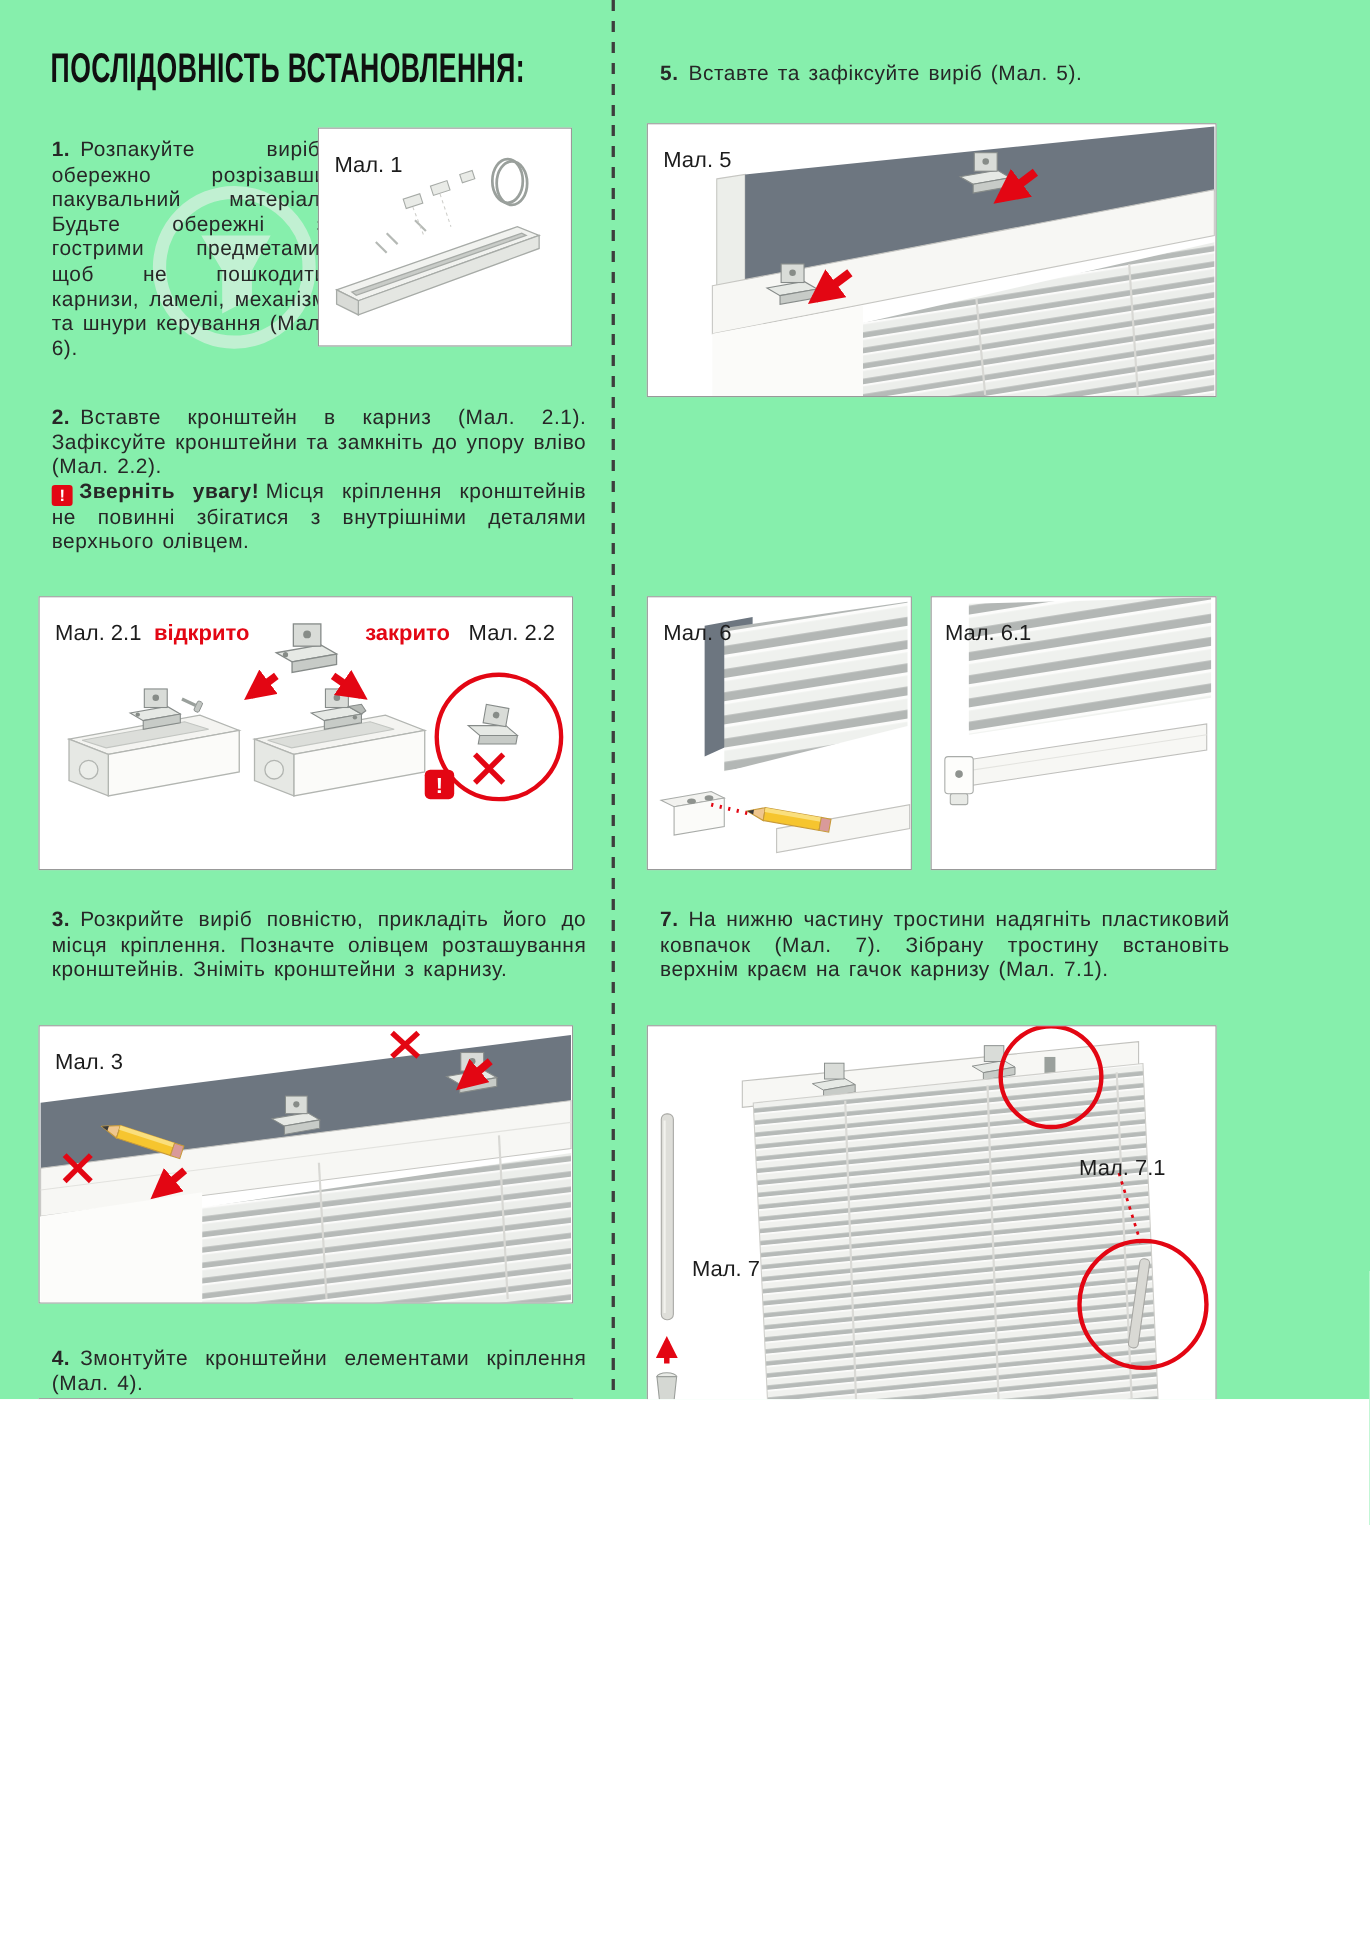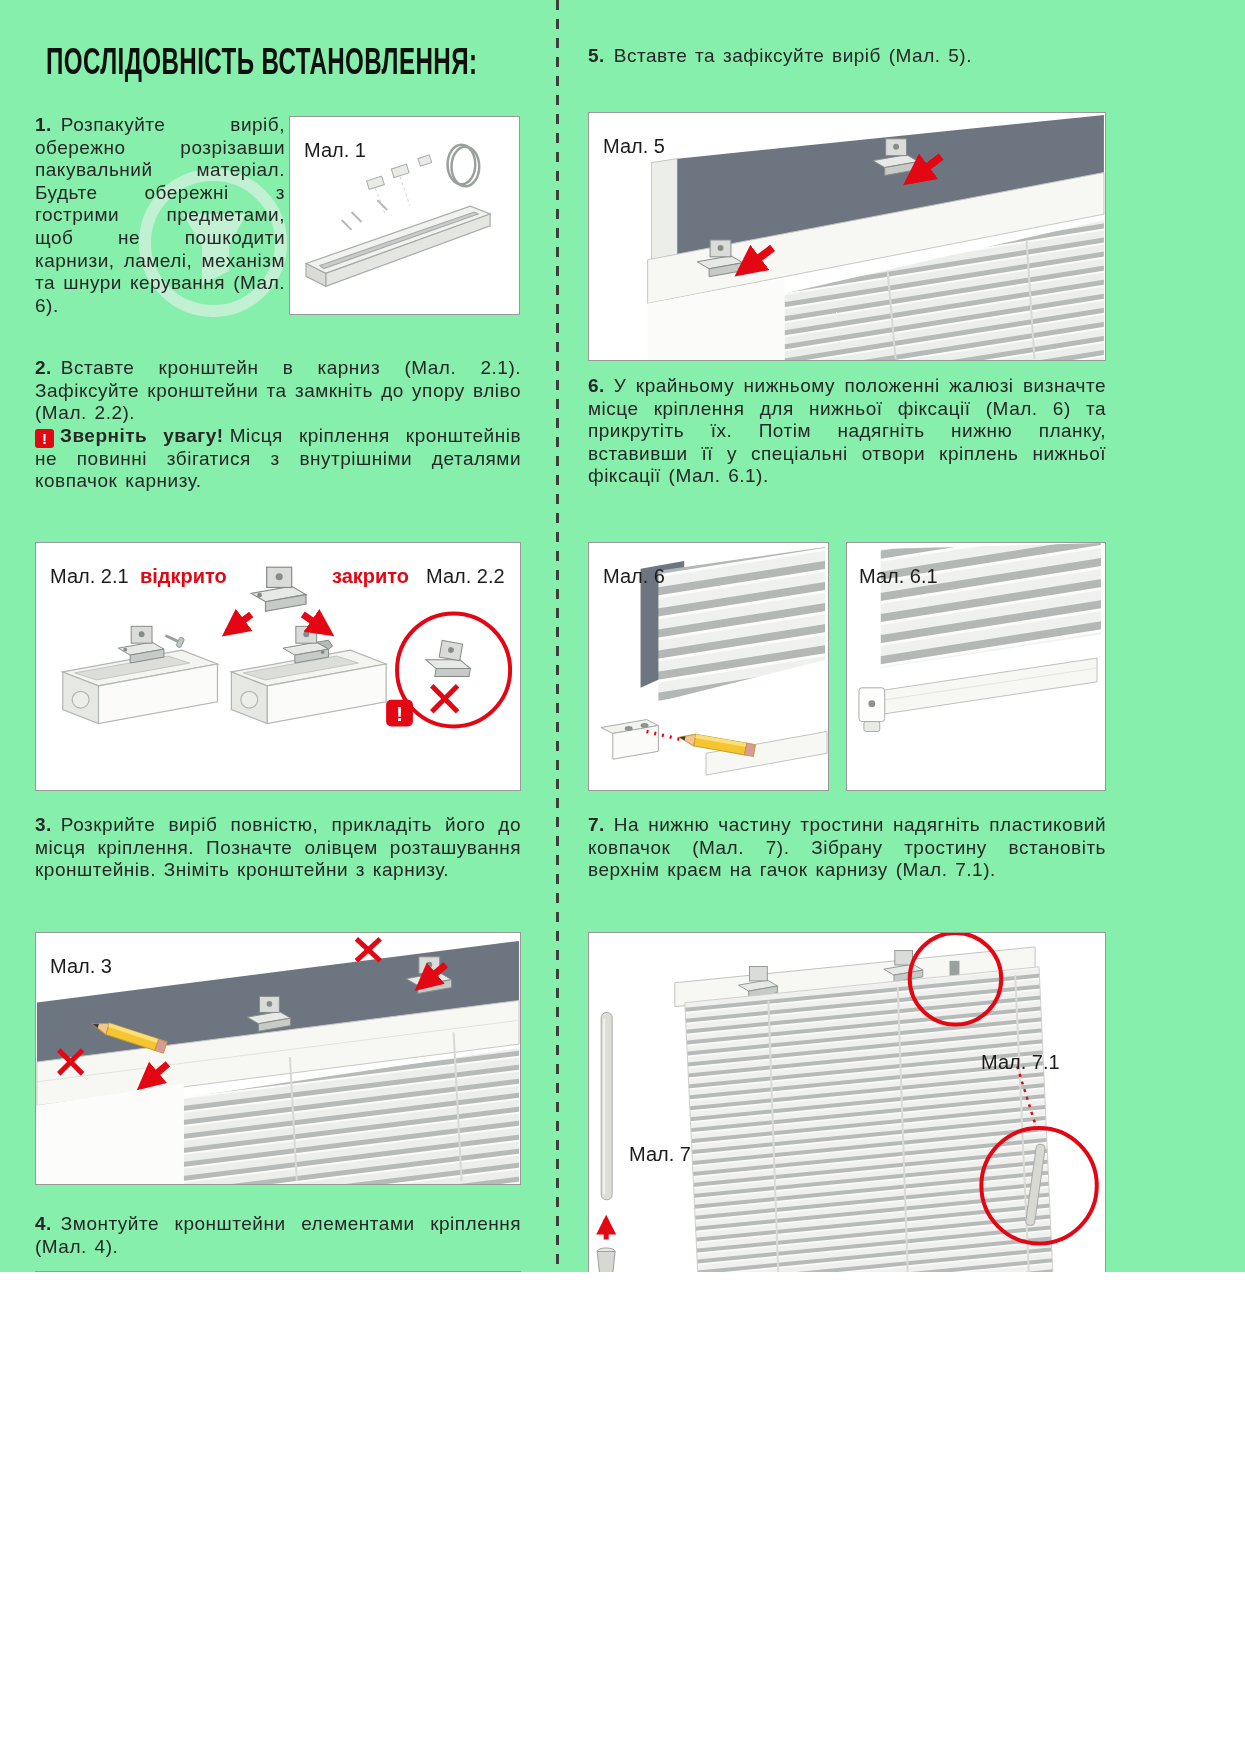--- a/index.html
+++ b/index.html
@@ -2,21 +2,21 @@
 <html><head>
 <meta charset="utf-8">
 <style>
   html,body{margin:0;padding:0;background:#fff;}
   .page{position:relative;width:1245px;height:1272px;background:#86efac;overflow:hidden;
         font-family:"Liberation Sans",sans-serif;color:#262626;padding-left:34px;}
   .divider{position:absolute;left:556px;top:0;width:2.5px;height:1760px;
            background:repeating-linear-gradient(to bottom,#3d3d3d 0 10px,transparent 10px 19px);}
   .title{position:absolute;left:46px;top:40px;font-size:31px;font-weight:bold;color:#101010;
          white-space:nowrap;transform:scale(0.78,1.22);transform-origin:left top;letter-spacing:0.5px;}
-  .step{position:absolute;margin:0;font-size:19px;line-height:22.6px;text-align:justify;
+  .step{position:absolute;margin:12px;font-size:19px;line-height:22.6px;text-align:justify;
         letter-spacing:0.5px;word-spacing:2px;color:#272727;}
   .step b{font-weight:bold;margin-right:9px;}
   .warn-icon{display:inline-block;width:19px;height:19px;background:#e30613;color:#fff;
              border-radius:3px;text-align:center;line-height:19px;font-weight:bold;font-size:15px;
              vertical-align:-2px;letter-spacing:0;margin-right:6px;}
   .figure{position:absolute;border:1px solid #999;background:#fff;box-sizing:border-box;}
   .figure svg{position:absolute;inset:0;width:100%;height:100%;}
   .fig-label{position:absolute;font-size:20px;color:#1c1c1c;white-space:nowrap;margin-top:12px;}
   .fig-label.red{color:#e30613;font-weight:bold;}
   .watermark{position:absolute;pointer-events:none;}
@@ -67,21 +67,21 @@
       <g stroke="#cfcfcb" stroke-dasharray="3 3" fill="none">
         <path d="M86,72 L96,98"></path>
           <path d="M111,60 L121,90"></path>
       </g>
     </svg>
     <span class="fig-label" style="left:14px;top:10px">Мал. 1</span>
   </div>
 
   <p class="step" style="left:35px;top:357px;width:486px">
     <b>2.</b><span>Вставте кронштейн в карниз (Мал. 2.1). Зафіксуйте кронштейни та замкніть до упору вліво (Мал. 2.2).</span><br>
-    <span class="warn-icon">!</span><b style="margin-right:6px">Зверніть увагу!</b><span>Місця кріплення кронштейнів не повинні збігатися з внутрішніми деталями ковпачок карнизу.</span>
+    <span class="warn-icon">!</span><b style="margin-right:6px">Зверніть увагу!</b><span>Місця кріплення кронштейнів не повинні збігатися з внутрішніми деталями верхнього олівцем.</span>
   </p>
 
   <div class="figure" style="left:35px;top:542px;width:486px;height:249px">
     <svg viewBox="0 0 486 249">
       <defs>
         <marker id="ah2" markerWidth="4.6" markerHeight="4.6" refX="3" refY="2" orient="auto">
           <path d="M0,0 L4,2 L0,4 Z" fill="#e30613"></path>
         </marker>
       </defs>
 
@@ -310,23 +310,20 @@
         <polygon points="12,31 46,25 46,33 12,39" fill="#c7cbc7" stroke="#868b89"></polygon>
         <rect x="13" y="2" width="21" height="17" fill="#d9dcd8" stroke="#868b89"></rect>
         <circle cx="23.5" cy="10" r="3" fill="#878c88"></circle>
       </g>
       <line x1="354" y1="44" x2="322" y2="68" stroke="#e30613" stroke-width="8" marker-end="url(#ah5)"></line>
       <line x1="184" y1="136" x2="152" y2="160" stroke="#e30613" stroke-width="8" marker-end="url(#ah5)"></line>
     </svg>
     <span class="fig-label" style="left:14px;top:10px">Мал. 5</span>
   </div>
 
-  <p class="step" style="left:588px;top:375px;width:518px">
-    <b>6.</b><span>У крайньому нижньому положенні жалюзі визначте місце кріплення для нижньої фіксації (Мал. 6) та прикрутіть їх. Потім надягніть нижню планку, вставивши її у спеціальні отвори кріплень нижньої фіксації (Мал. 6.1).</span>
-  </p>
 
   <div class="figure" style="left:588px;top:542px;width:241px;height:249px">
     <svg viewBox="0 0 241 249">
       <defs>
         <pattern id="sl6" patternUnits="userSpaceOnUse" width="14" height="21" patternTransform="rotate(-9)">
           <rect width="14" height="21" fill="#eff1ee"></rect>
             <rect width="14" height="3" fill="#fcfcfb"></rect>
           <rect y="13" width="14" height="8" fill="#b3b7b5"></rect>
         </pattern>
       </defs>

